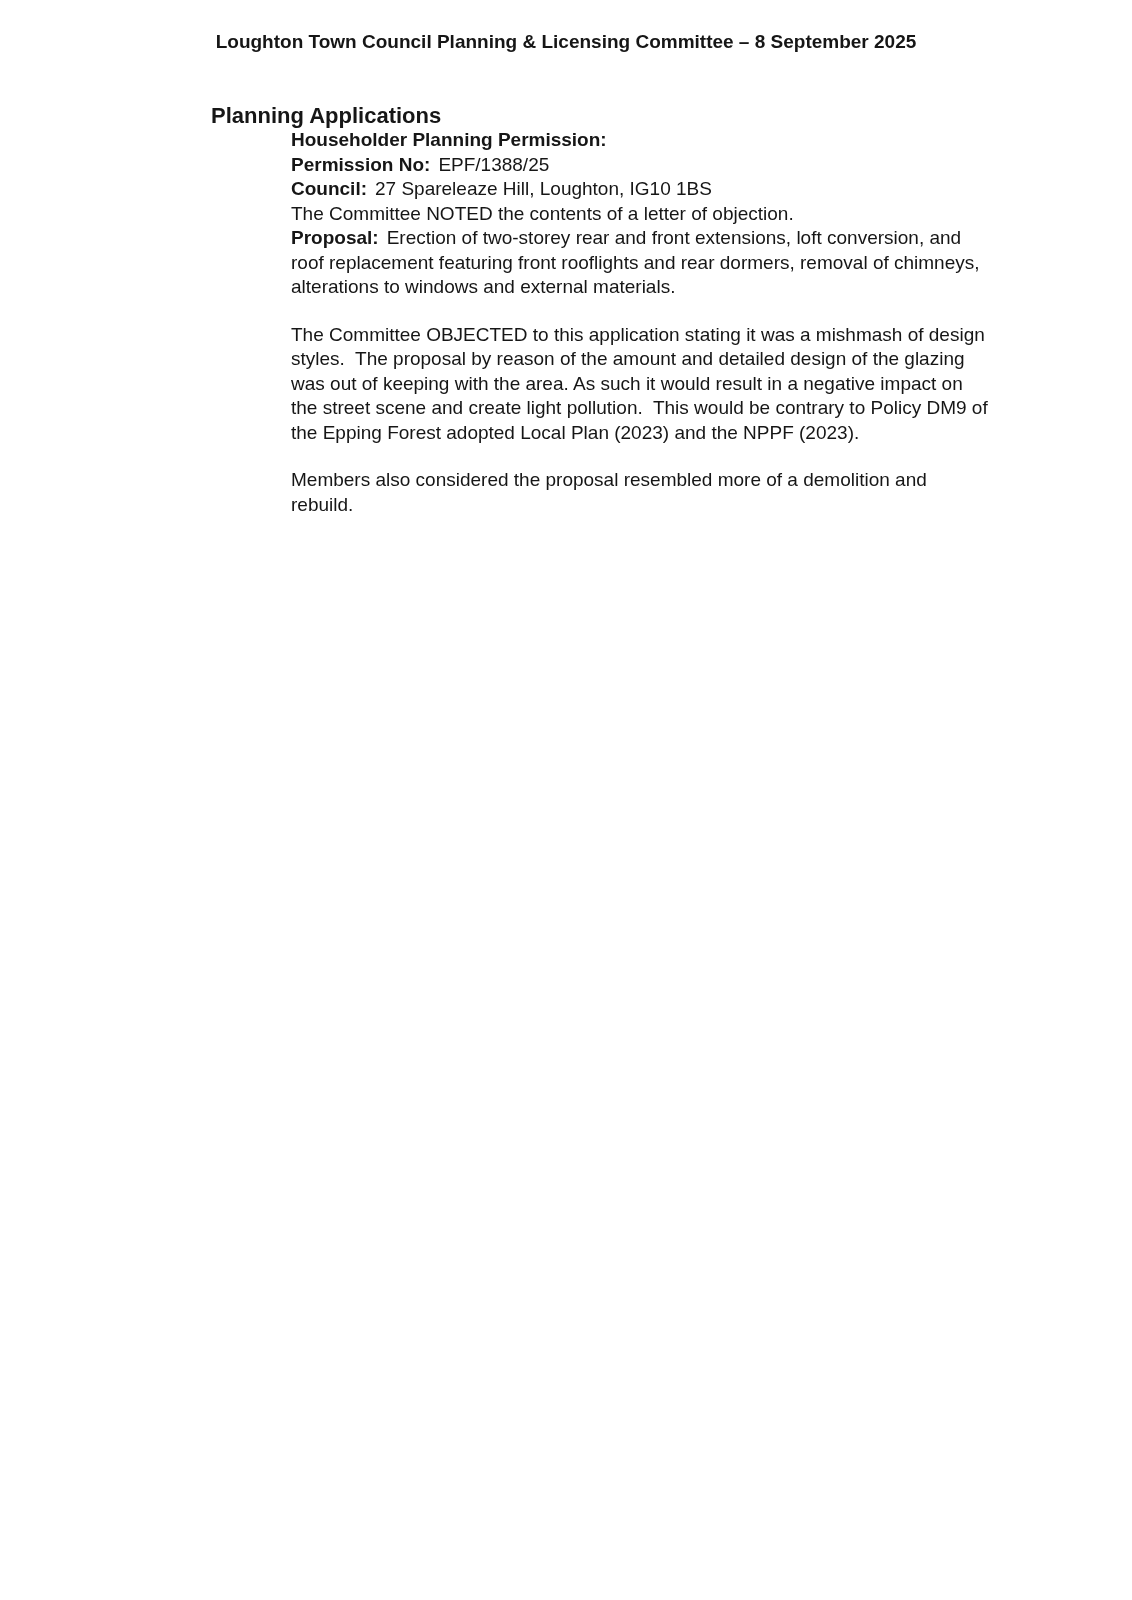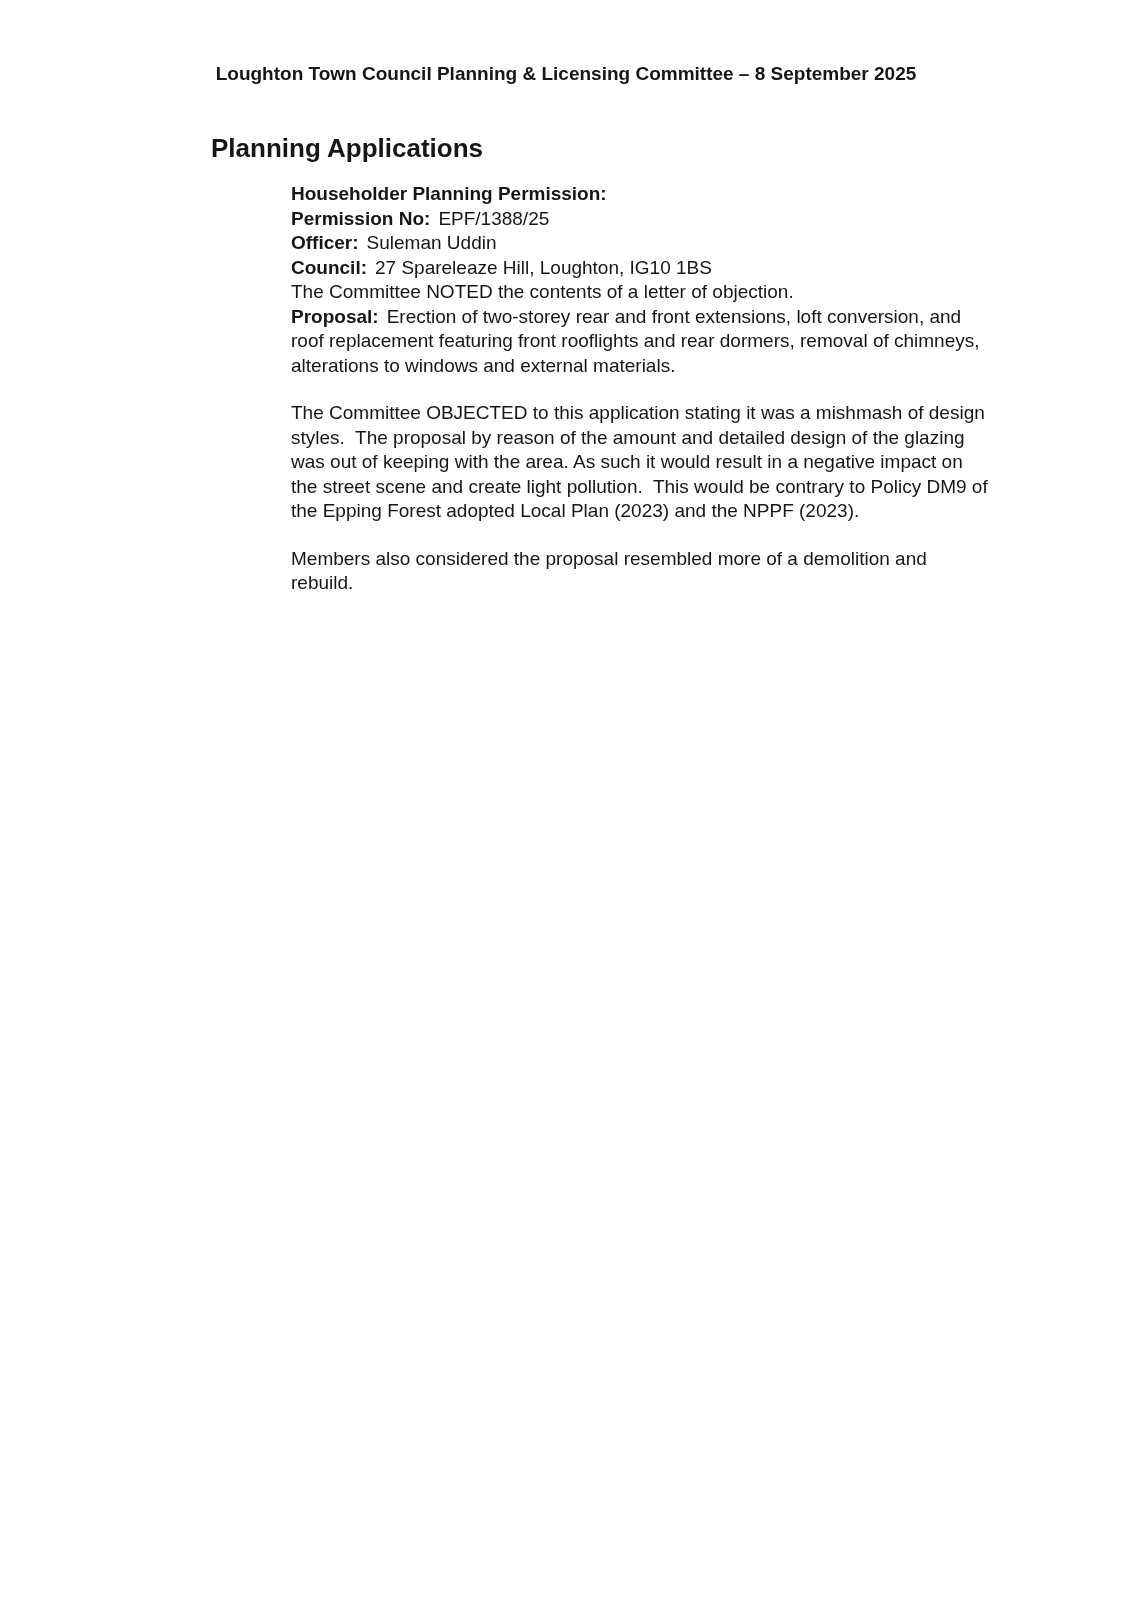--- a/index.html
+++ b/index.html
@@ -10,45 +10,44 @@
   .page {
     position: relative;
     width: 1132px;
     height: 1600px;
     background: #ffffff;
     font-family: "Liberation Sans", sans-serif;
     font-size: 19px;
     line-height: 24.5px;
     color: #161616;
     box-sizing: border-box;
-    padding-top: 62px;
+    padding-top: 30px;
     overflow: hidden;
   }
   .doc-title {
     font-weight: bold;
     text-align: center;
     margin: 0 0 49px 0;
   }
   .content {
     margin-left: 211px;
     width: 760px;
   }
   .section-title {
     font-weight: bold;
-    font-size: 26px;
+    font-size: 22px;
     margin: 0;
     line-height: 24.5px;
   }
   .intro {
     margin: 0;
     white-space: pre-wrap;
   }
   .application {
     margin-left: 80px;
-    margin-top: 22px;
     width: 698px;
   }
   .line {
     margin: 0;
     white-space: pre-wrap;
   }
   .bold {
     font-weight: bold;
   }
   .label {
@@ -73,21 +72,20 @@
 
     <h2 class="section-title">Planning Applications</h2>
 
 
     <div class="application">
 
       <p class="line bold">Householder Planning Permission:</p>
 
       <p class="line"><span class="label">Permission No:</span><span class="value">EPF/1388/25</span></p>
 
-      <p class="line"><span class="label">Officer:</span><span class="value">Suleman Uddin</span></p>
 
       <p class="line"><span class="label">Council:</span><span class="value">27 Spareleaze Hill, Loughton, IG10 1BS</span></p>
 
       <p class="line">The Committee NOTED the contents of a letter of objection.</p>
 
       <p class="line"><span class="label">Proposal:</span><span class="value">Erection of two-storey rear and front extensions, loft conversion, and roof replacement featuring front rooflights and rear dormers, removal of chimneys, alterations to windows and external materials.</span></p>
 
       <p class="para">The Committee OBJECTED to this application stating it was a mishmash of design styles.  The proposal by reason of the amount and detailed design of the glazing was out of keeping with the area. As such it would result in a negative impact on the street scene and create light pollution.  This would be contrary to Policy DM9 of the Epping Forest adopted Local Plan (2023) and the NPPF (2023).</p>
 
       <p class="para">Members also considered the proposal resembled more of a demolition and rebuild.</p>

